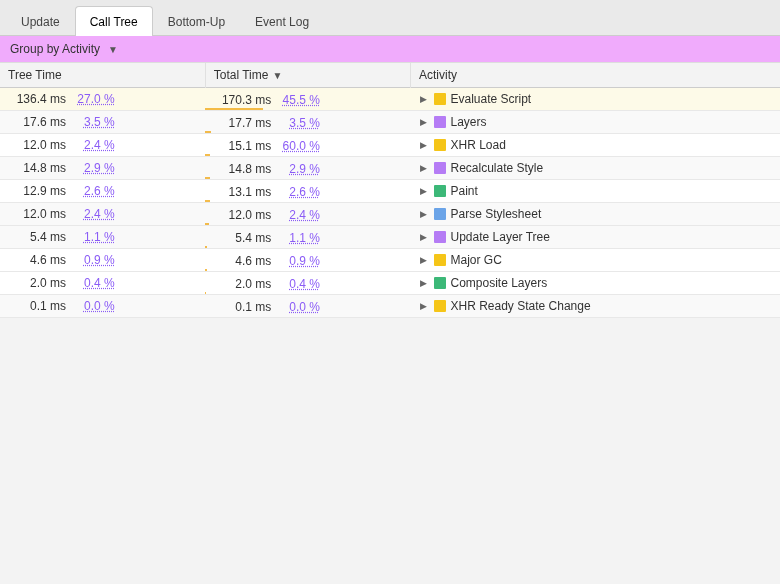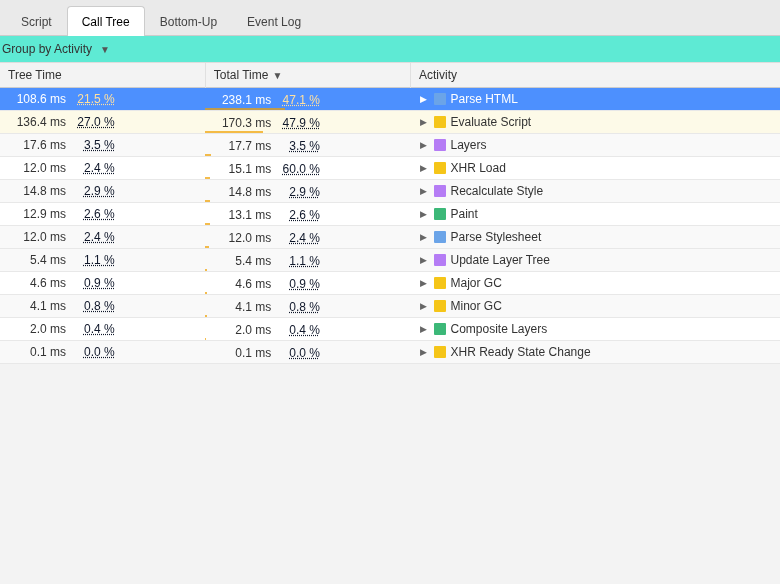--- a/index.html
+++ b/index.html
@@ -38,22 +38,22 @@
     .tab.active {
       background: #fff;
       border-color: #ccc;
       color: #000;
     }
 
     
     .group-by-row {
       display: flex;
       align-items: center;
-      padding: 6px 2px;
-      background: #5eead4;
+      padding: 6px 10px;
+      background: #f0abfc;
       border-bottom: 1px solid #ddd;
       gap: 8px;
     }
     .group-by-label {
       font-size: 12px;
       color: #333;
     }
     .dropdown-arrow {
       font-size: 10px;
       color: #555;
@@ -121,21 +121,21 @@
     .cell-time {
       display: inline-block;
       min-width: 58px;
       text-align: right;
       color: inherit;
     }
     .cell-pct {
       display: inline-block;
       min-width: 42px;
       text-align: right;
-      color: #0f172a;
+      color: #8b5cf6;
       text-decoration: underline dotted;
     }
     .selected .cell-pct {
       color: #ffe0a0;
     }
 
     .activity-cell {
       display: flex;
       align-items: center;
       gap: 5px;
@@ -169,21 +169,21 @@
       left: 0;
       height: 2px;
       background: #f0a000;
       opacity: 0.7;
     }
   </style>
 </head>
 <body>
 
 <div class="tab-bar" id="tab-bar">
-    <div class="tab">Script</div>
+    <div class="tab">Update</div>
     <div class="tab active">Call Tree</div>
     <div class="tab">Bottom-Up</div>
     <div class="tab">Event Log</div>
   </div>
 
 <div class="group-by-row">
   <span class="group-by-label">Group by Activity</span>
   <span class="dropdown-arrow">▼</span>
 </div>
 
@@ -198,34 +198,23 @@
           <span>Total Time</span>
           <span class="sort-arrow">▼</span>
         </div>
       </th>
       <th class="col-activity">
         <span>Activity</span>
       </th>
     </tr>
   </thead>
   <tbody id="table-body">
-      <tr class="selected">
-        <td style="position: relative;"><span class="cell-time">108.6 ms</span>&nbsp;&nbsp;<span class="cell-pct">21.5 %</span></td>
-        <td style="position: relative; padding-bottom: 3px;"><span class="cell-time">238.1 ms</span>&nbsp;&nbsp;<span class="cell-pct">47.1 %</span><div class="pct-bar" style="width: 80.07px;"></div></td>
-        <td>
-          <div class="activity-cell">
-      <span class="expand-arrow">▶</span>
-      <div class="color-dot" style="background:#6ba4e8"></div>
-      <span class="activity-name">Parse HTML</span>
-    </div>
-        </td>
-      </tr>
       <tr class="highlight-row">
         <td style="position: relative;"><span class="cell-time">136.4 ms</span>&nbsp;&nbsp;<span class="cell-pct">27.0 %</span></td>
-        <td style="position: relative; padding-bottom: 3px;"><span class="cell-time">170.3 ms</span>&nbsp;&nbsp;<span class="cell-pct">47.9 %</span><div class="pct-bar" style="width: 57.29px;"></div></td>
+        <td style="position: relative; padding-bottom: 3px;"><span class="cell-time">170.3 ms</span>&nbsp;&nbsp;<span class="cell-pct">45.5 %</span><div class="pct-bar" style="width: 57.29px;"></div></td>
         <td>
           <div class="activity-cell">
       <span class="expand-arrow">▶</span>
       <div class="color-dot" style="background:#f5c518"></div>
       <span class="activity-name">Evaluate Script</span>
     </div>
         </td>
       </tr>
       <tr class="alt">
         <td style="position: relative;"><span class="cell-time">17.6 ms</span>&nbsp;&nbsp;<span class="cell-pct">3.5 %</span></td>
@@ -297,31 +286,20 @@
         <td style="position: relative;"><span class="cell-time">4.6 ms</span>&nbsp;&nbsp;<span class="cell-pct">0.9 %</span></td>
         <td style="position: relative; padding-bottom: 3px;"><span class="cell-time">4.6 ms</span>&nbsp;&nbsp;<span class="cell-pct">0.9 %</span><div class="pct-bar" style="width: 1.53px;"></div></td>
         <td>
           <div class="activity-cell">
       <span class="expand-arrow">▶</span>
       <div class="color-dot" style="background:#f5c518"></div>
       <span class="activity-name">Major GC</span>
     </div>
         </td>
       </tr>
-      <tr class="alt">
-        <td style="position: relative;"><span class="cell-time">4.1 ms</span>&nbsp;&nbsp;<span class="cell-pct">0.8 %</span></td>
-        <td style="position: relative; padding-bottom: 3px;"><span class="cell-time">4.1 ms</span>&nbsp;&nbsp;<span class="cell-pct">0.8 %</span><div class="pct-bar" style="width: 1.36px;"></div></td>
-        <td>
-          <div class="activity-cell">
-      <span class="expand-arrow">▶</span>
-      <div class="color-dot" style="background:#f5c518"></div>
-      <span class="activity-name">Minor GC</span>
-    </div>
-        </td>
-      </tr>
       <tr>
         <td style="position: relative;"><span class="cell-time">2.0 ms</span>&nbsp;&nbsp;<span class="cell-pct">0.4 %</span></td>
         <td style="position: relative; padding-bottom: 3px;"><span class="cell-time">2.0 ms</span>&nbsp;&nbsp;<span class="cell-pct">0.4 %</span><div class="pct-bar" style="width: 0.68px;"></div></td>
         <td>
           <div class="activity-cell">
       <span class="expand-arrow">▶</span>
       <div class="color-dot" style="background:#3cb878"></div>
       <span class="activity-name">Composite Layers</span>
     </div>
         </td>

